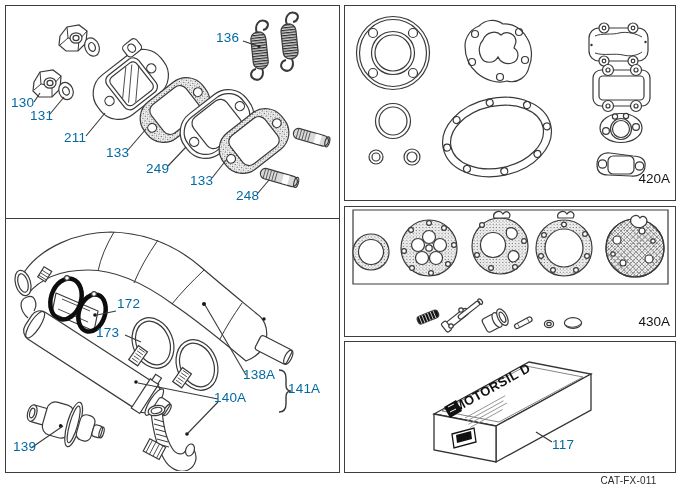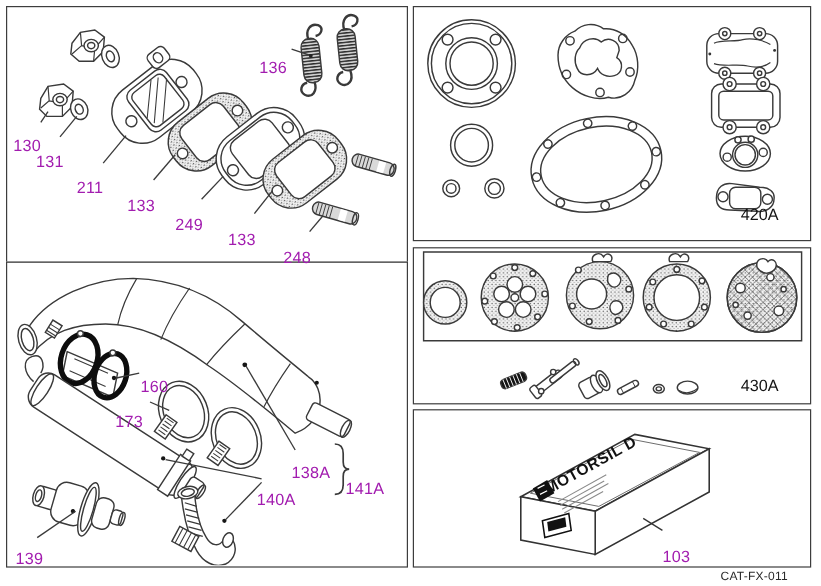--- a/index.html
+++ b/index.html
@@ -5,23 +5,23 @@
   html,body{margin:0;padding:0;background:#fff;}
   .page{position:relative;width:684px;height:488px;background:#ffffff;
         font-family:"Liberation Sans", sans-serif;overflow:hidden;}
   .panel{position:absolute;border:1.5px solid #3d3d3d;background:#fff;box-sizing:border-box;}
   #panel-tl{left:5px;top:5px;width:335px;height:214px;}
   #panel-bl{left:5px;top:218px;width:335px;height:255px;}
   #panel-tr{left:344px;top:5px;width:332px;height:196px;}
   #panel-mr{left:344px;top:206px;width:332px;height:131px;}
   #panel-br{left:344px;top:341px;width:332px;height:132px;}
   .art{position:absolute;left:0;top:0;}
-  .callout{position:absolute;font-size:13.5px;color:#a21caf;letter-spacing:.2px;
-           white-space:nowrap;line-height:14px;margin-top:19px;}
-  .kit-code{position:absolute;width:74px;text-align:center;font-size:13.5px;color:#141414;}
+  .callout{position:absolute;font-size:13.5px;color:#0369a1;letter-spacing:.2px;
+           white-space:nowrap;line-height:14px;}
+  .kit-code{position:absolute;width:74px;text-align:right;font-size:13.5px;color:#141414;}
   #cat-code{position:absolute;left:576px;top:475px;width:105px;text-align:center;
             font-size:10px;color:#2a2a2a;letter-spacing:.2px;}
   svg *{vector-effect:non-scaling-stroke;}
 </style>
 </head>
 <body>
 
 <div class="page">
 
   <div class="panel" id="panel-tl">
@@ -487,25 +487,25 @@
 
   <div class="callout" style="left:11px;top:96px">130</div>
   <div class="callout" style="left:30px;top:109px">131</div>
   <div class="callout" style="left:64px;top:131px">211</div>
   <div class="callout" style="left:106px;top:146px">133</div>
   <div class="callout" style="left:146px;top:162px">249</div>
   <div class="callout" style="left:190px;top:174px">133</div>
   <div class="callout" style="left:236px;top:189px">248</div>
   <div class="callout" style="left:216px;top:31px">136</div>
 
-  <div class="callout" style="left:117px;top:297px">160</div>
+  <div class="callout" style="left:117px;top:297px">172</div>
   <div class="callout" style="left:96px;top:326px">173</div>
   <div class="callout" style="left:243px;top:368px">138A</div>
   <div class="callout" style="left:214px;top:391px">140A</div>
   <div class="callout" style="left:288px;top:382px">141A</div>
   <div class="callout" style="left:13px;top:440px">139</div>
 
   <div class="kit-code" style="left:596px;top:171px">420A</div>
   <div class="kit-code" style="left:596px;top:314px">430A</div>
-  <div class="callout" style="left:552px;top:438px">103</div>
+  <div class="callout" style="left:552px;top:438px">117</div>
 
   <div id="cat-code">CAT-FX-011</div>
 </div>
 
 </body></html>

